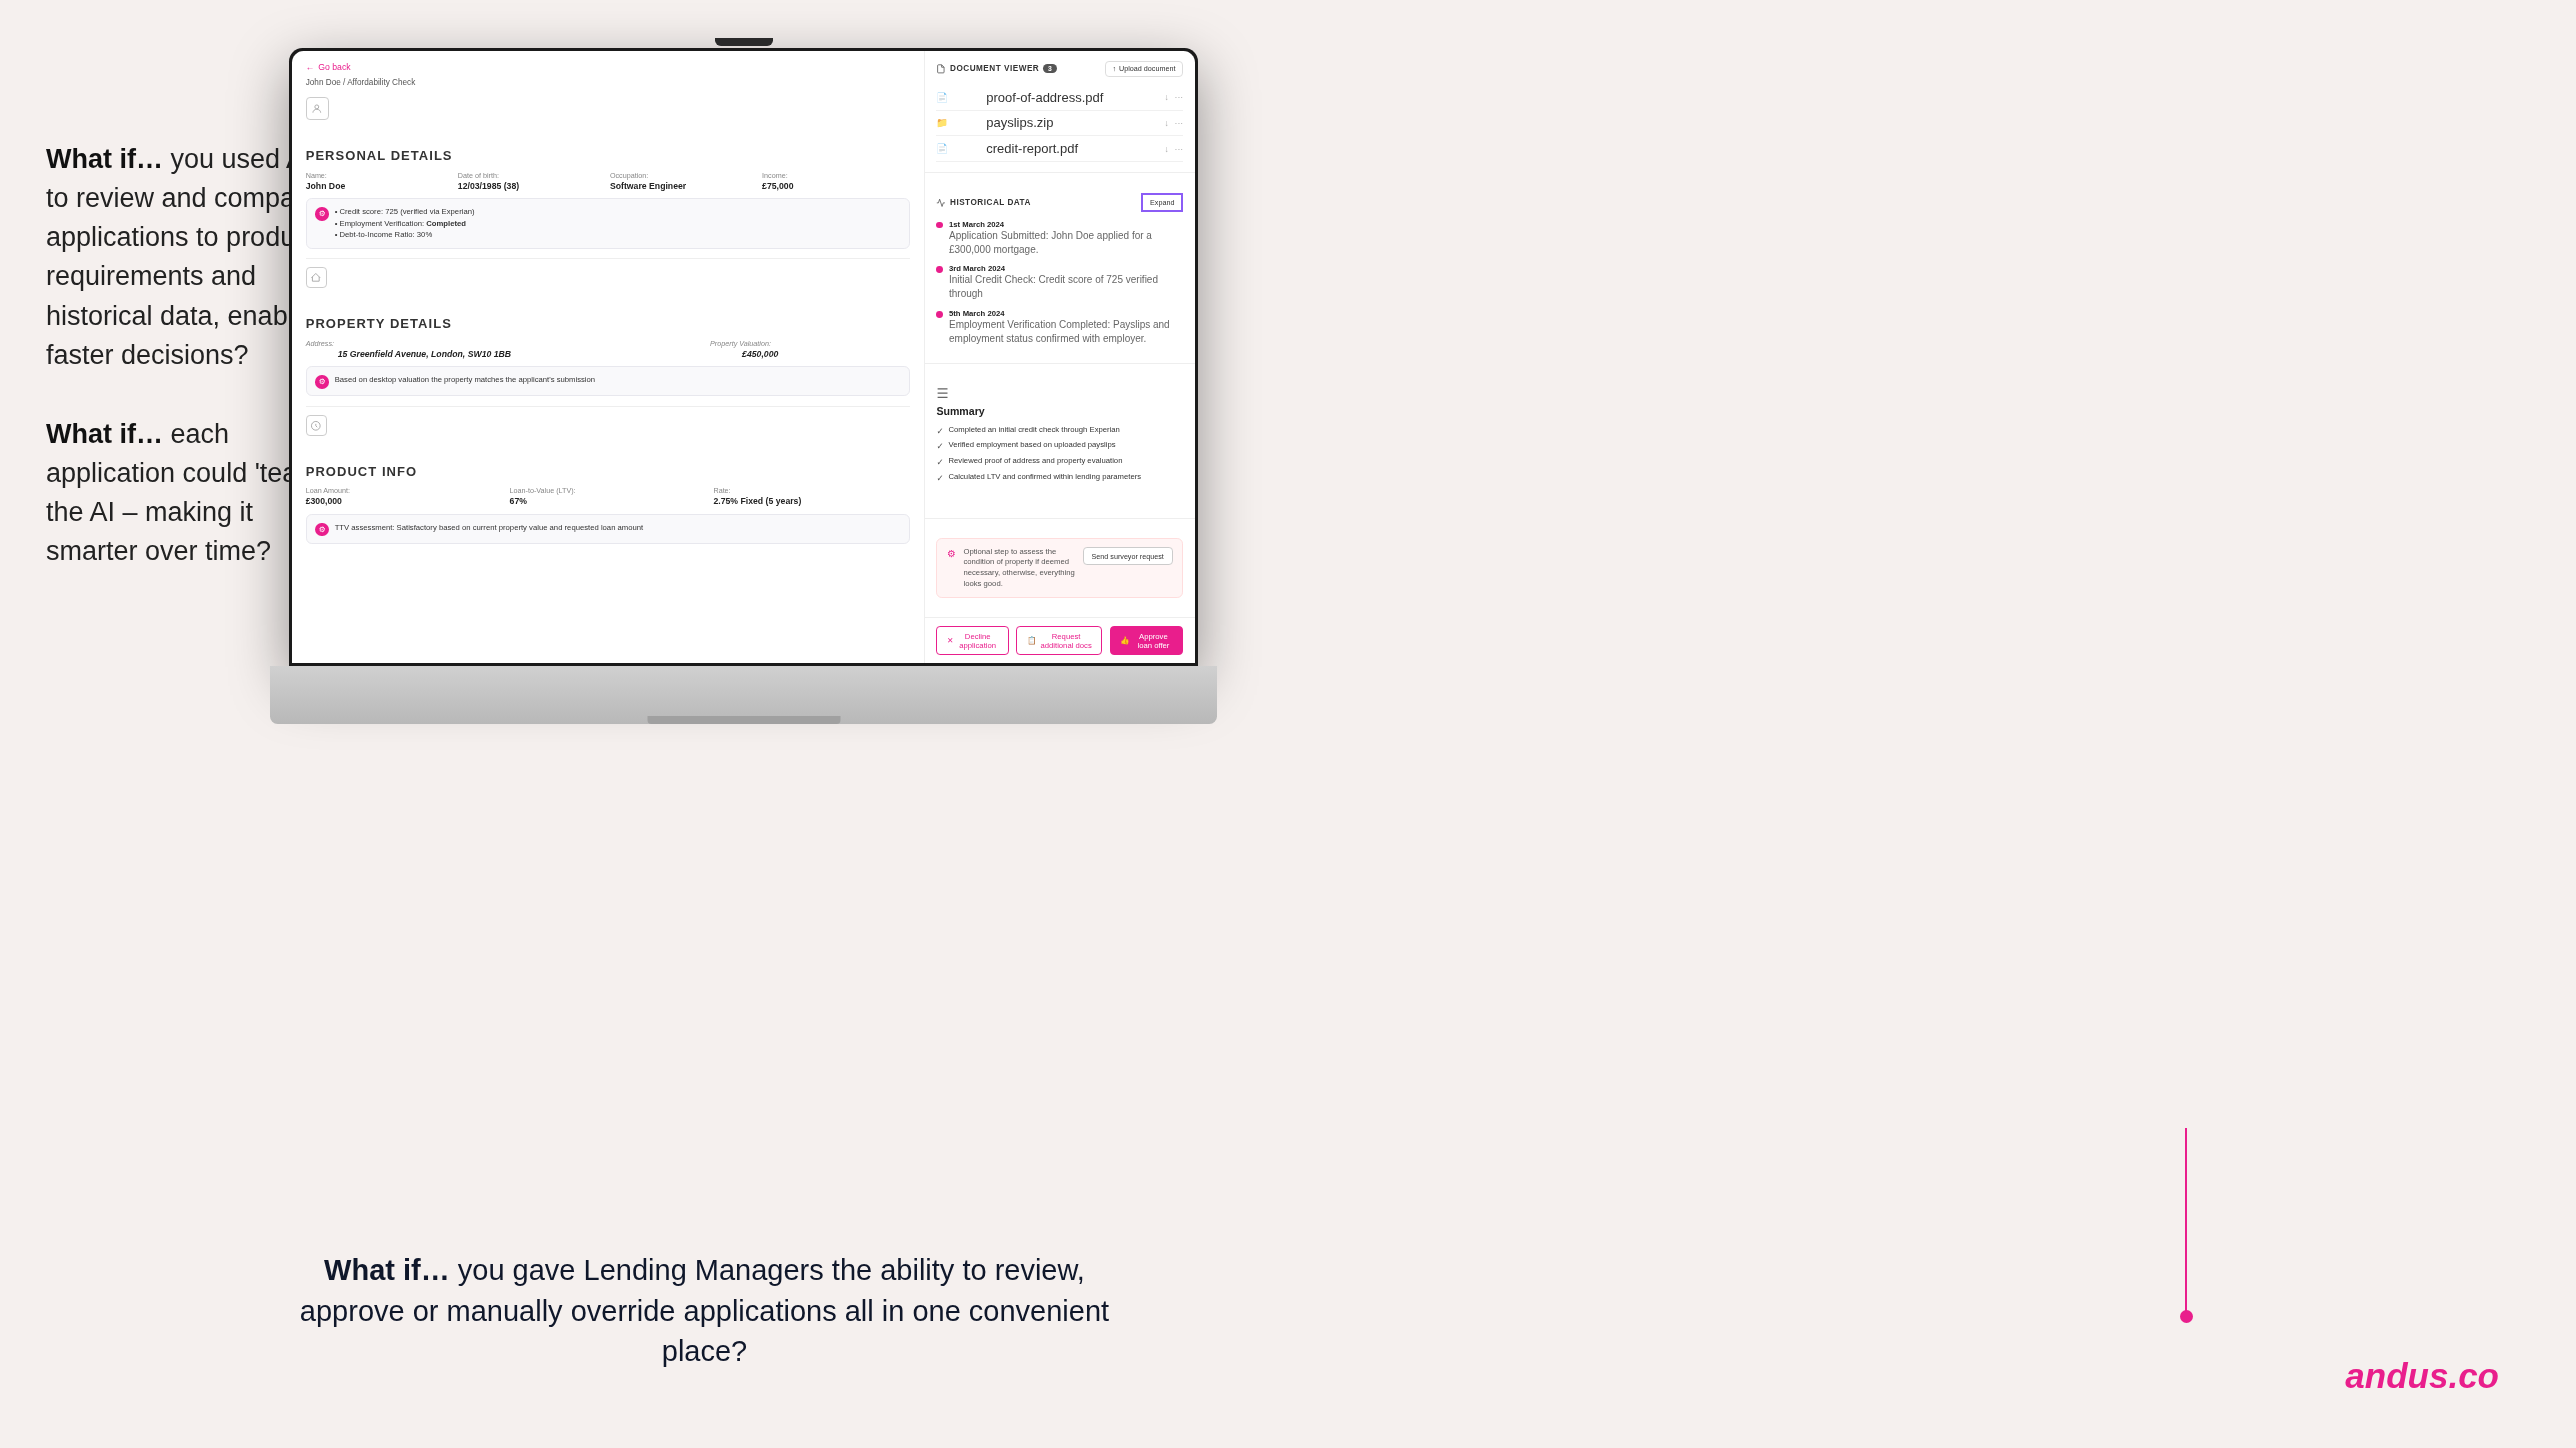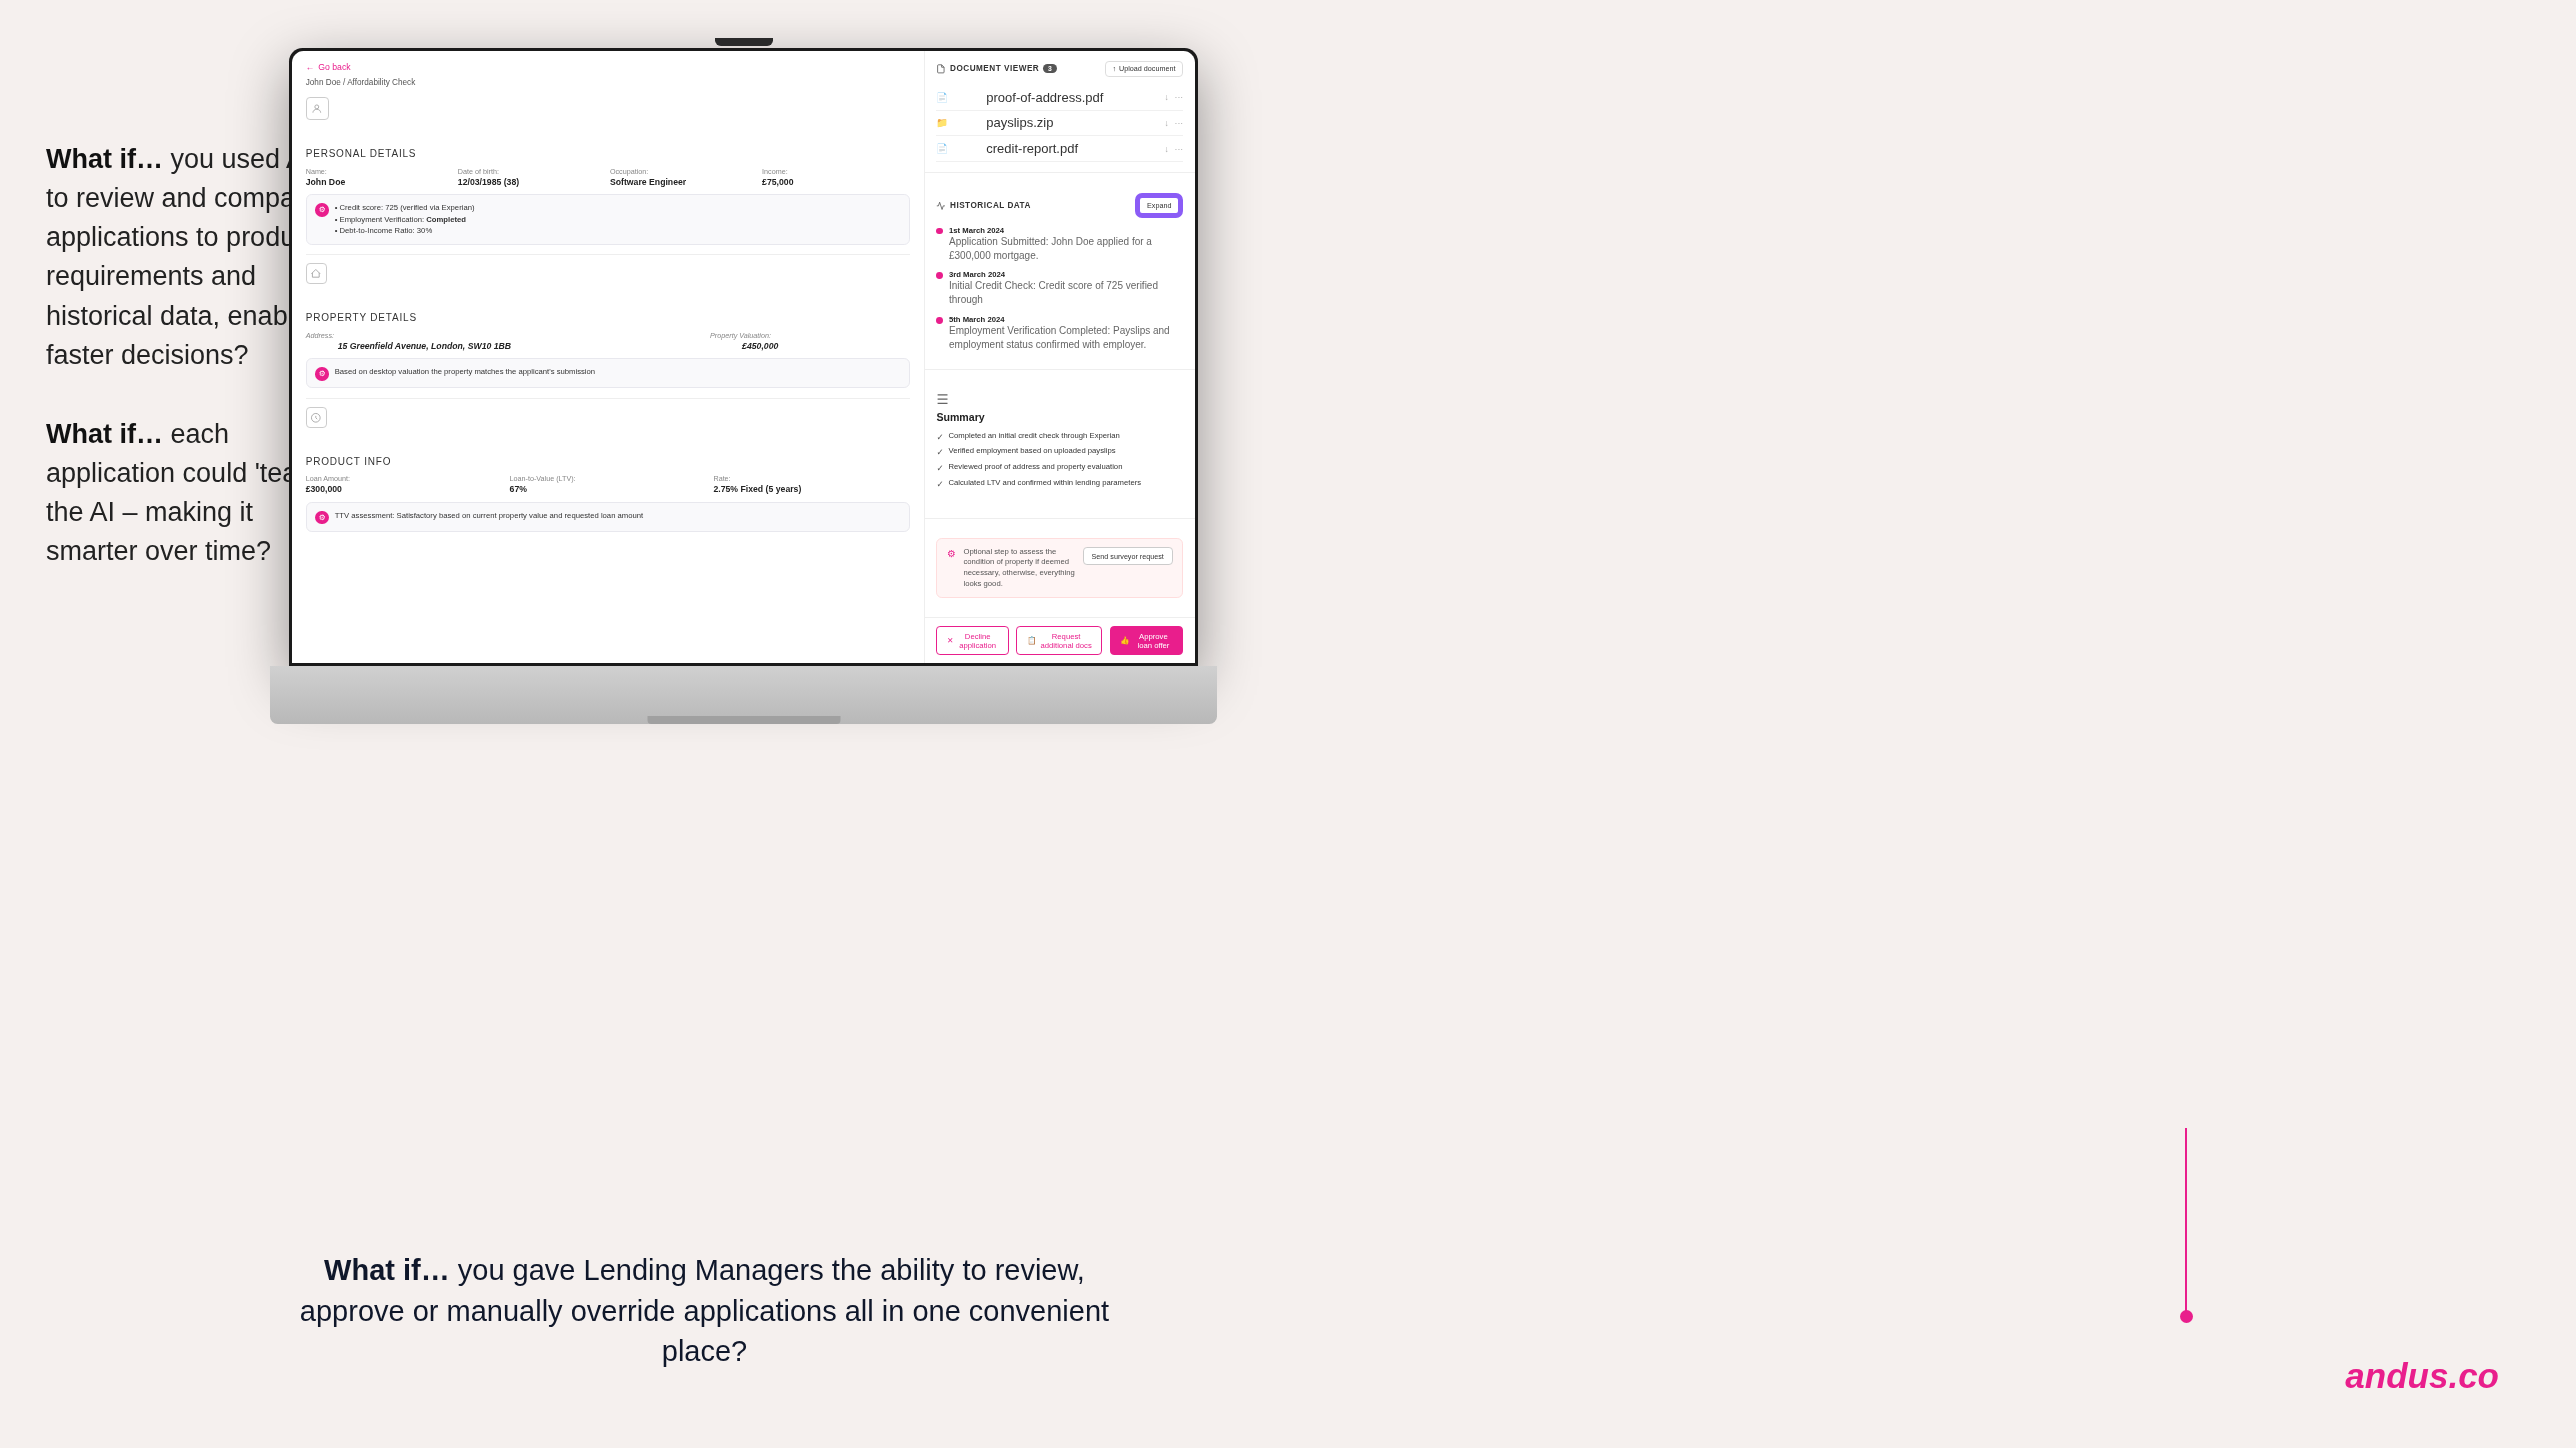--- a/index.html
+++ b/index.html
@@ -106,22 +106,22 @@
       text-decoration: none;
     }
     .breadcrumb {
       font-size: 8.2px;
       color: #888;
       margin-bottom: 9.7px;
     }
     .breadcrumb span { color: #555; }
 
     .section-header {
-      font-size: 10px;
-      font-weight: 400;
+      font-size: 13px;
+      font-weight: 700;
       letter-spacing: 0.08em;
       color: #333;
       margin-bottom: 7.7px;
       margin-top: 28px;
       text-transform: uppercase;
     }
     .person-icon {
       width: 23px;
       height: 23px;
       border: 1.4px solid #ccc;
@@ -313,22 +313,22 @@
       cursor: pointer;
     }
 
     .historical-data {
       padding: 9.7px 11.6px;
       border-bottom: 1px solid #eee;
       flex-shrink: 0;
     }
     .expand-btn {
       background: white;
-      border: 5px solid #8b5cf6;
-      border-radius: 7px;
+      border: 2px solid #8b5cf6;
+      border-radius: 0;
       padding: 2.9px 6.8px;
       font-size: 7.2px;
       color: #333;
       cursor: pointer;
     }
 
     .timeline {
       margin-top: 5.8px;
     }
     .timeline-item {

